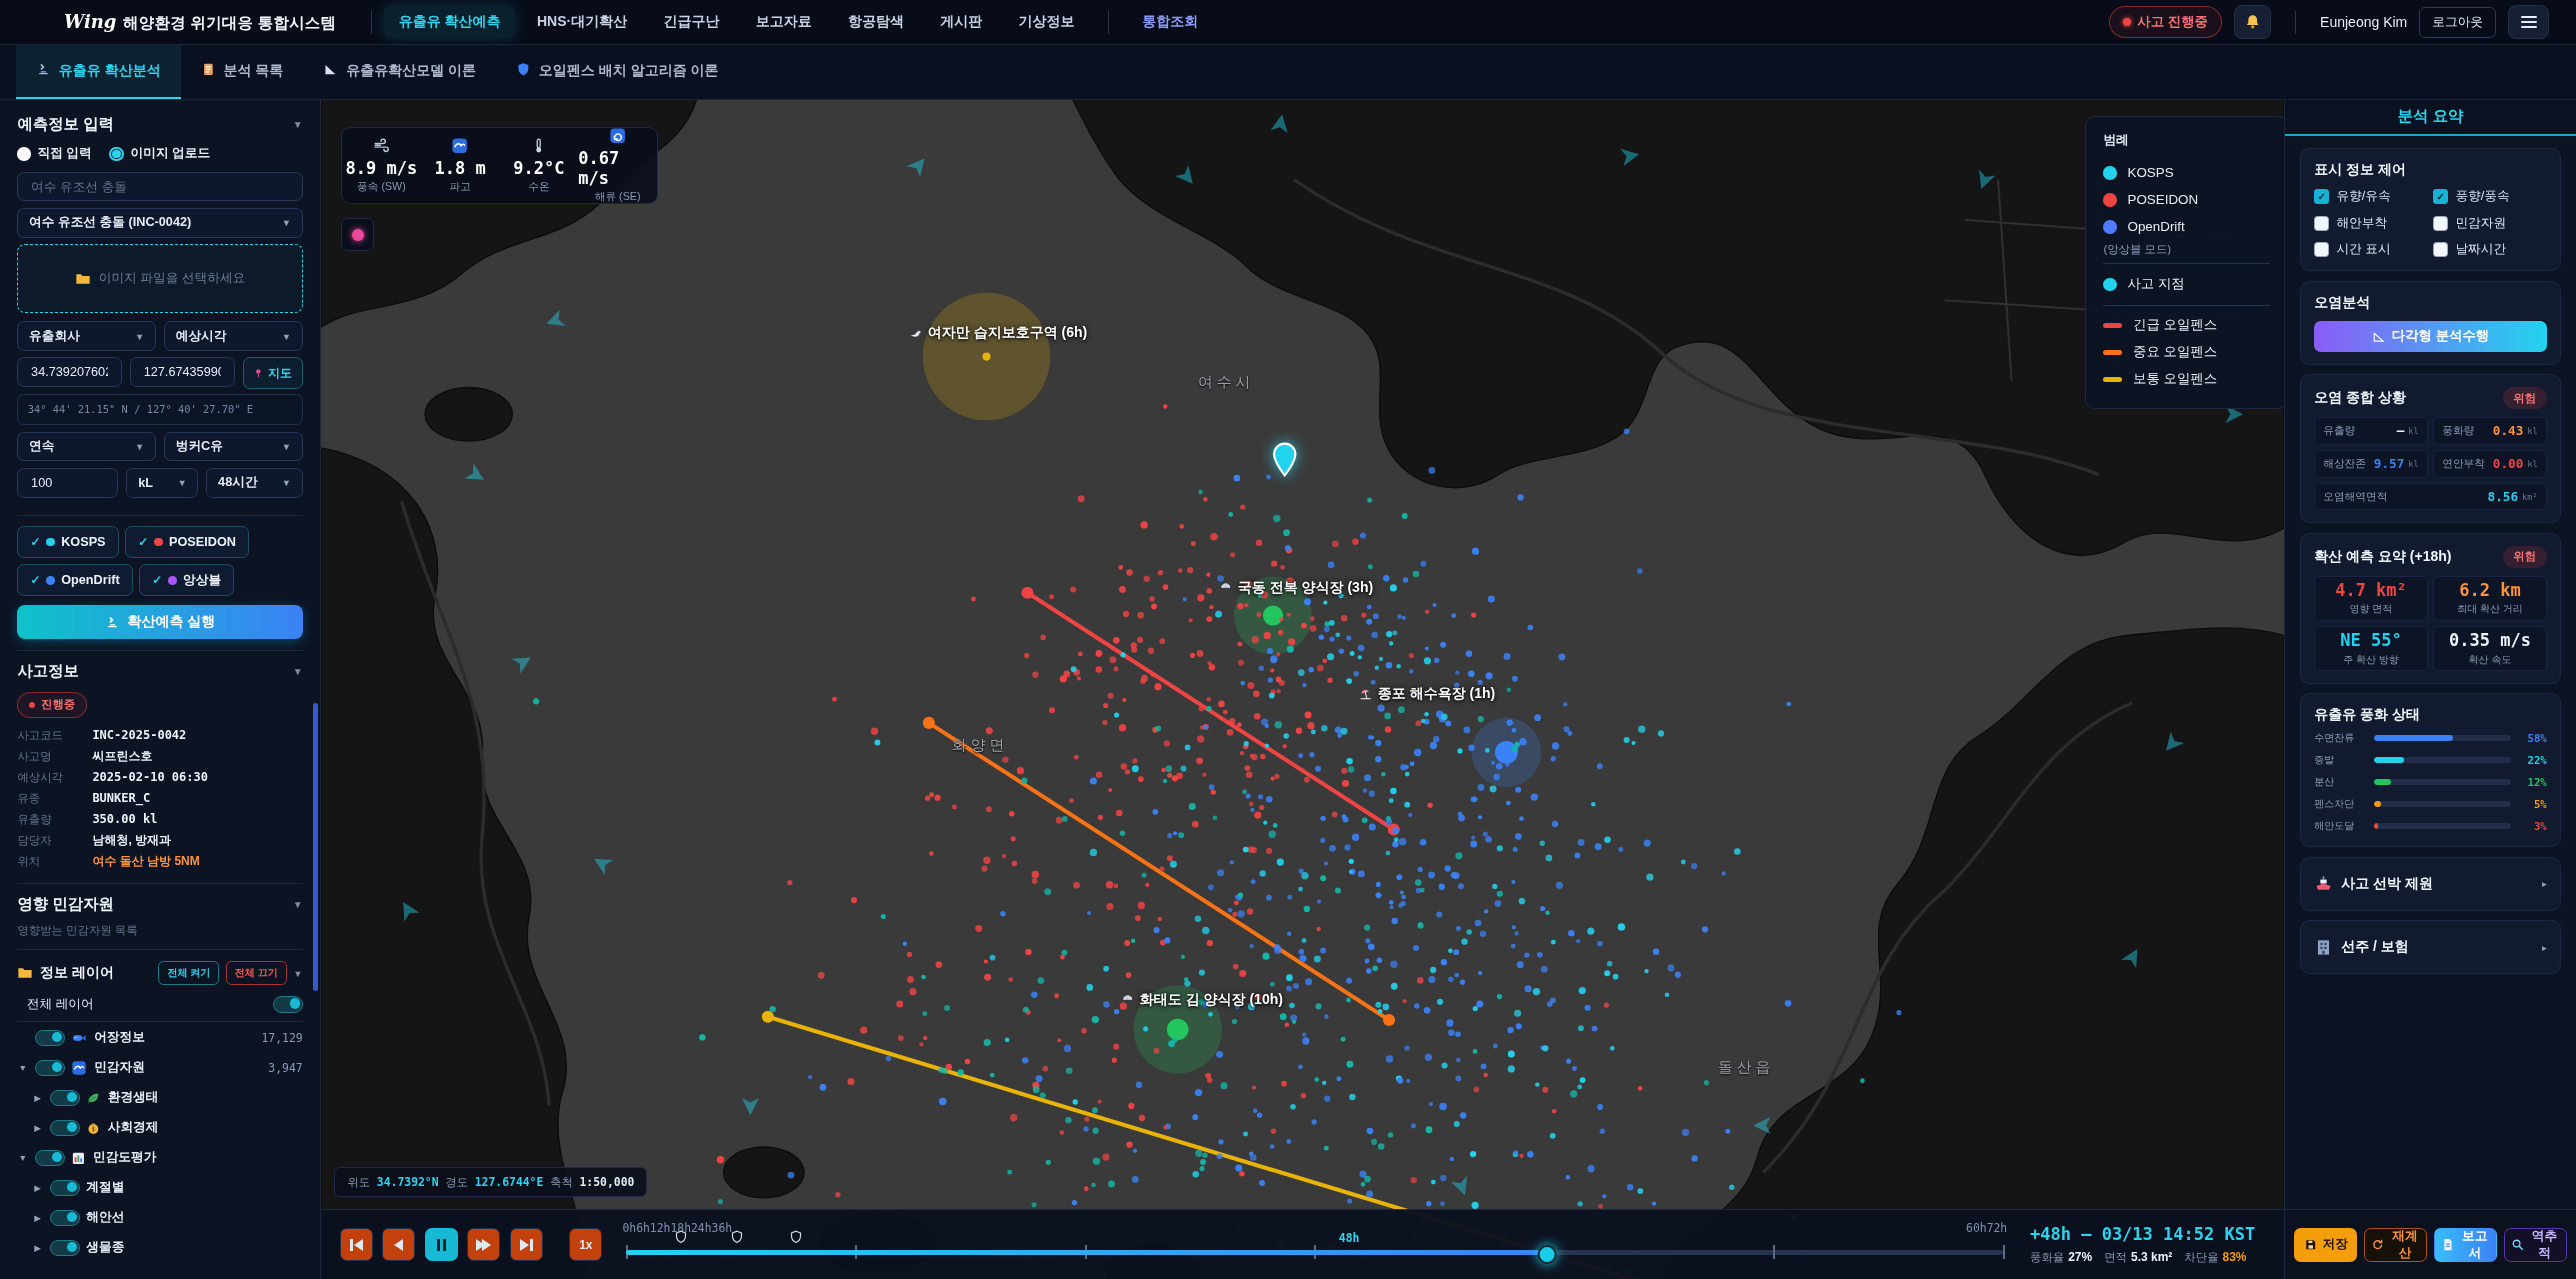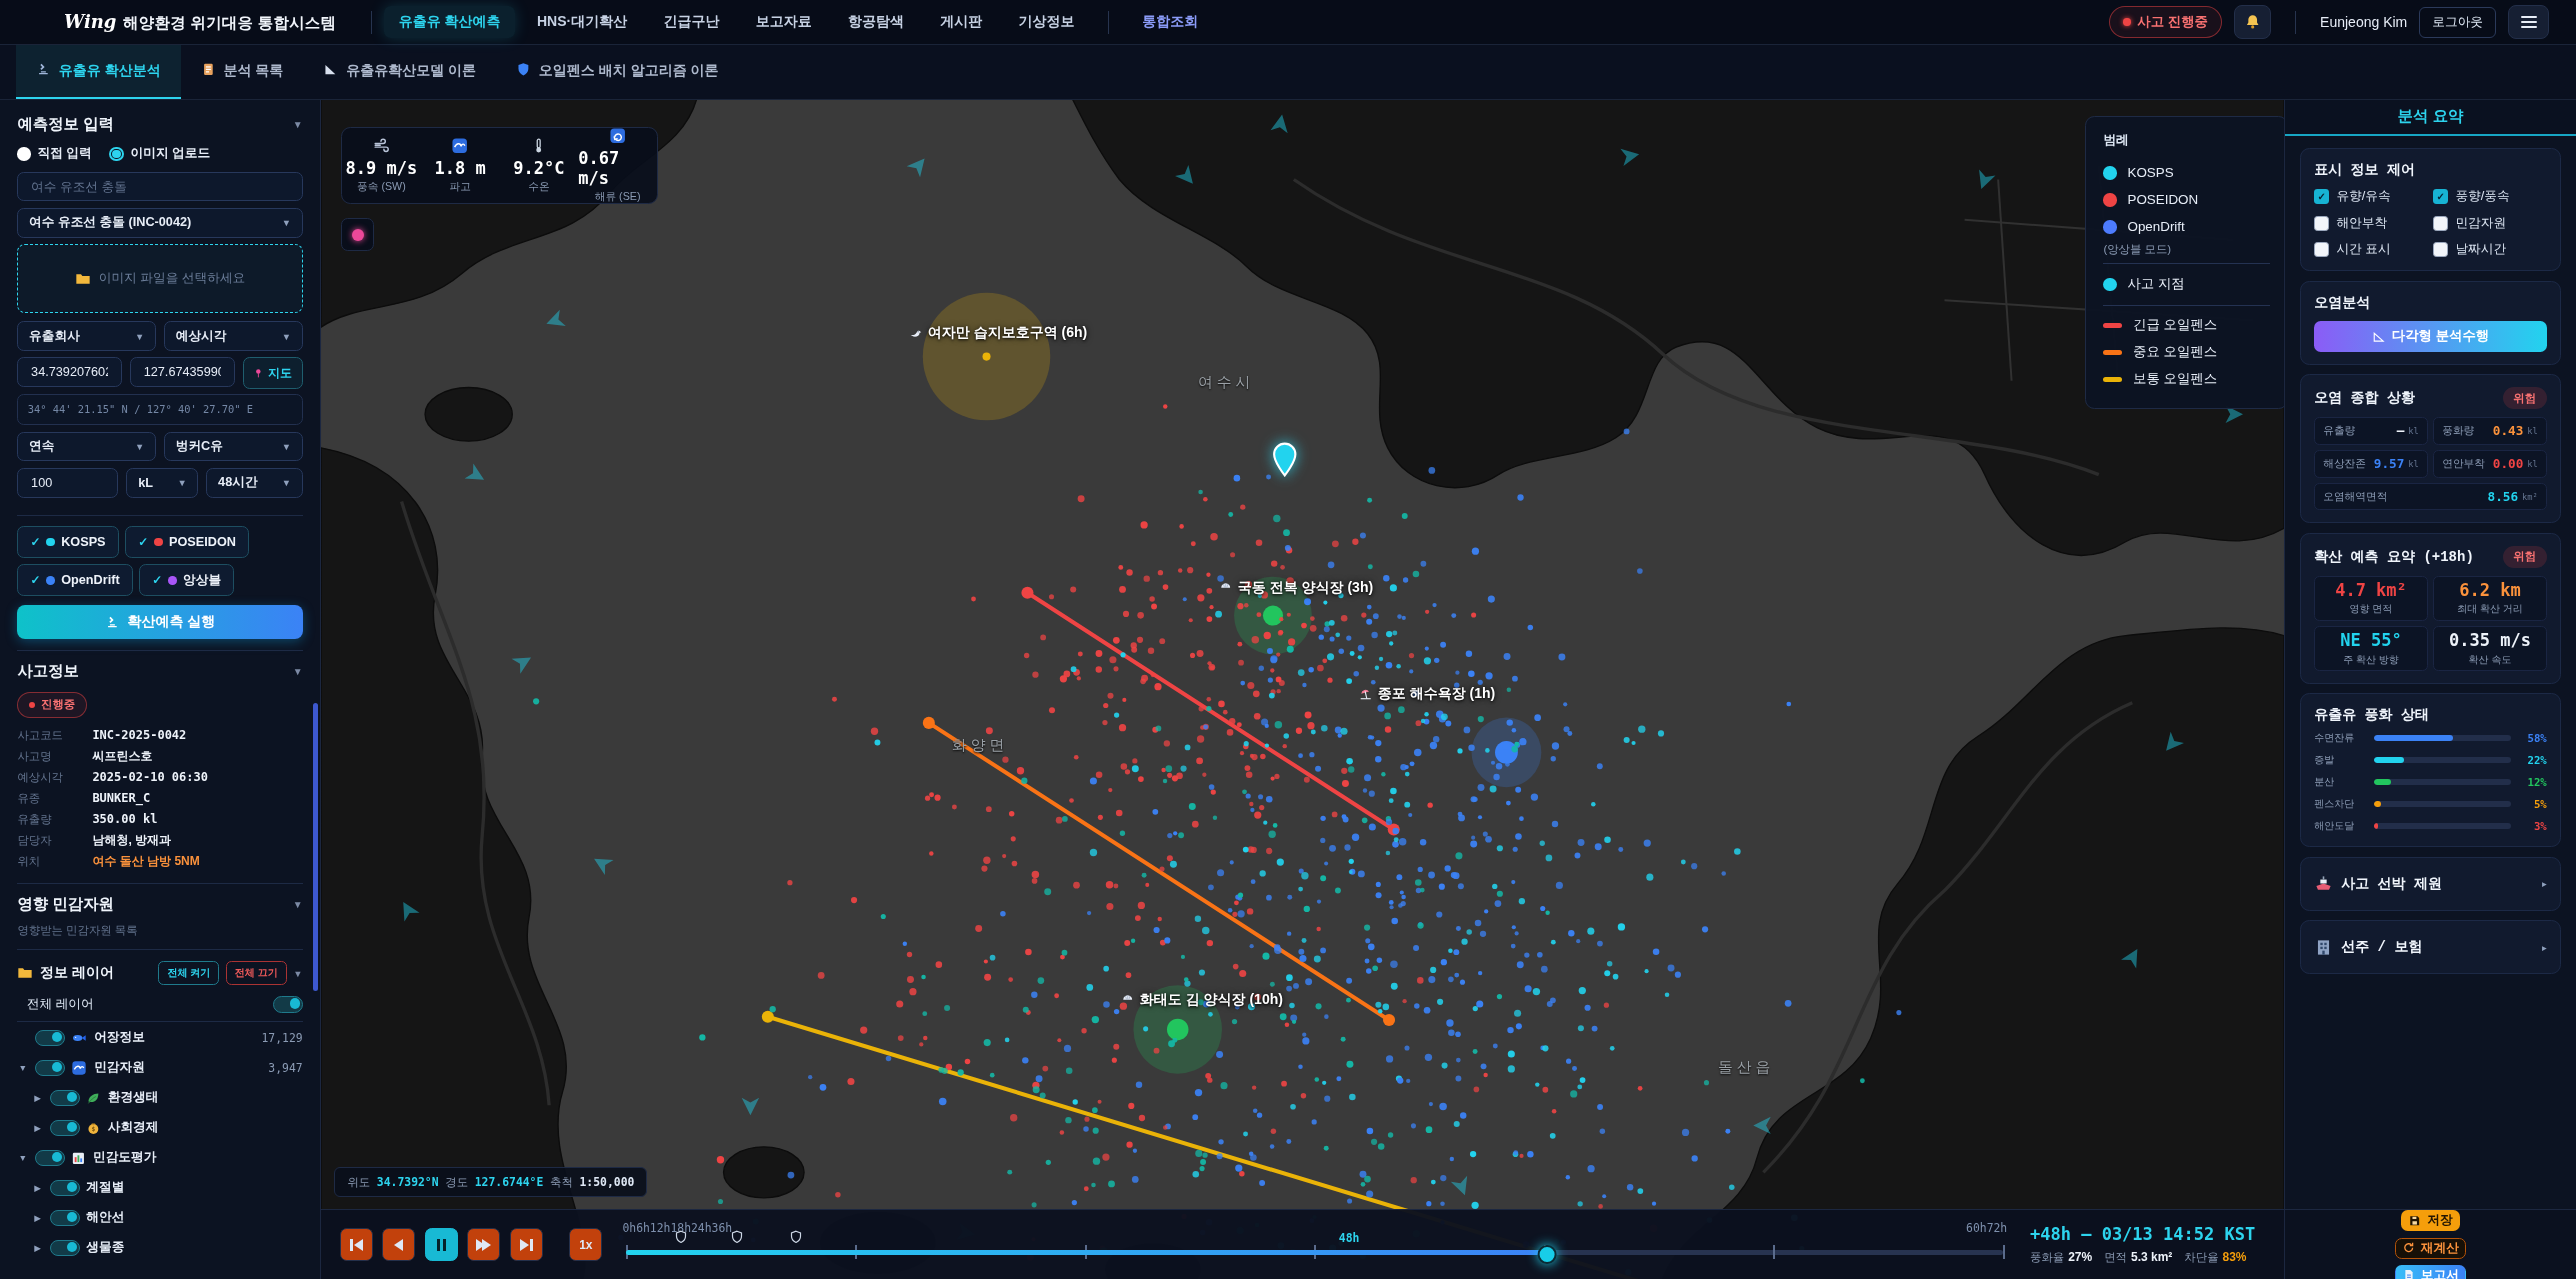--- a/index.html
+++ b/index.html
@@ -118,21 +118,21 @@
   .coordchip b{color:#2dd4ee;font-weight:bold;font-family:"DejaVu Sans Mono",monospace;}
   .coordchip b.w{color:#dfe8f5;}
   .pin{position:absolute;z-index:18;filter:drop-shadow(0 0 6.7px rgba(45,212,238,.8));}
   
   .rightpanel{position:absolute;right:0;top:99px;width:292px;bottom:0;background:#0c1322;
     border-left:0.7px solid #1c2740;z-index:40;box-sizing:border-box;}
   .rp-head{height:35px;display:flex;align-items:center;justify-content:center;font-size:15.4px;font-weight:bold;
     color:#2dd4ee;border-bottom:2px solid #17a6c4;background:#0a1120;}
   .rp-scroll{padding:12px 14.8px 0;}
   .card{background:#111a2e;border:0.7px solid #1c2946;border-radius:9.4px;padding:12px 13.4px;margin-bottom:9.4px;}
-  .card .ct{font-size:14px;font-weight:bold;color:#f0f5fc;font-family:Liberation Mono, monospace;}
+  .card .ct{font-size:14px;font-weight:bold;color:#f0f5fc;}
   .card .ct-row{display:flex;align-items:center;justify-content:space-between;margin-bottom:8px;}
   .danger-badge{padding:3.4px 10.7px;border-radius:670px;background:rgba(239,68,68,.16);color:#f87171;font-size:11.4px;font-weight:bold;}
   .checkgrid{display:grid;grid-template-columns:1fr 1fr;row-gap:9.4px;column-gap:5.4px;margin-top:9.4px;}
   .check{display:flex;align-items:center;gap:7.4px;font-size:12.7px;color:#dfe8f5;cursor:pointer;}
   .box{width:14.8px;height:14.8px;border-radius:3.4px;flex:none;}
   .box.on{background:#17b3d3;display:flex;align-items:center;justify-content:center;color:#062030;font-size:10px;font-weight:bold;}
   .box.off{background:#f2f5fa;border:0.7px solid #9aa7bd;box-sizing:border-box;}
   .poly-btn{margin-top:9.4px;height:31px;width:100%;border:0;border-radius:6.7px;
     background:linear-gradient(90deg,#8b5cf6,#22d3ee);color:#fff;font-size:13.4px;font-weight:bold;
     display:flex;align-items:center;justify-content:center;gap:6.7px;cursor:pointer;}
@@ -149,21 +149,21 @@
   .fc .fl{font-size:10px;color:#8b9bb4;}
   .bar-row{display:flex;align-items:center;gap:8px;height:16px;margin-top:6px;}
   .bar-row .bl{width:52px;font-size:10px;color:#8b9bb4;flex:none;}
   .bar-track{flex:1;height:6px;border-radius:3.4px;background:#222e4a;overflow:hidden;}
   .bar-fill{height:100%;border-radius:3.4px;}
   .bar-row .bp{width:28px;text-align:right;font-size:10.7px;font-weight:bold;flex:none;}
   .collapse-card{display:flex;align-items:center;gap:8px;height:28px;}
   .collapse-card .ct{font-size:14px;}
   .collapse-card .arr{margin-left:auto;color:#8fa0bd;font-size:9.4px;}
   .actions{position:absolute;left:0;right:0;bottom:0;height:70px;border-top:0.7px solid #1c2740;background:#0b111f;
-    display:flex;align-items:center;gap:6.7px;padding:0 9.4px;box-sizing:border-box;flex-direction:column;}
+    display:flex;align-items:center;gap:6.7px;padding:0 9.4px;box-sizing:border-box;}
   .act{flex:1;height:34px;border-radius:6.7px;font-size:12.7px;font-weight:bold;display:flex;align-items:center;
     justify-content:center;gap:5.4px;cursor:pointer;box-sizing:border-box;border:1px solid transparent;}
   .act.solid-orange{background:#f59e0b;color:#221503;}
   .act.outline-orange{background:#171007;border-color:#b45309;color:#fb923c;}
   .act.solid-blue{background:linear-gradient(90deg,#38bdf8,#3b82f6);color:#fff;}
   .act.outline-purple{background:#130f26;border-color:#5b35b8;color:#c4b5fd;}
   
   .bottombar{position:absolute;left:321px;right:292px;bottom:0;height:70px;background:rgba(11,17,31,.97);
     border-top:0.7px solid #1c2740;z-index:30;display:flex;align-items:center;padding:0 19px;box-sizing:border-box;gap:9.4px;}
   .pbtn{width:31px;height:31px;border-radius:6.7px;background:#c2410c;border:0.7px solid #232f4a;flex:none;

